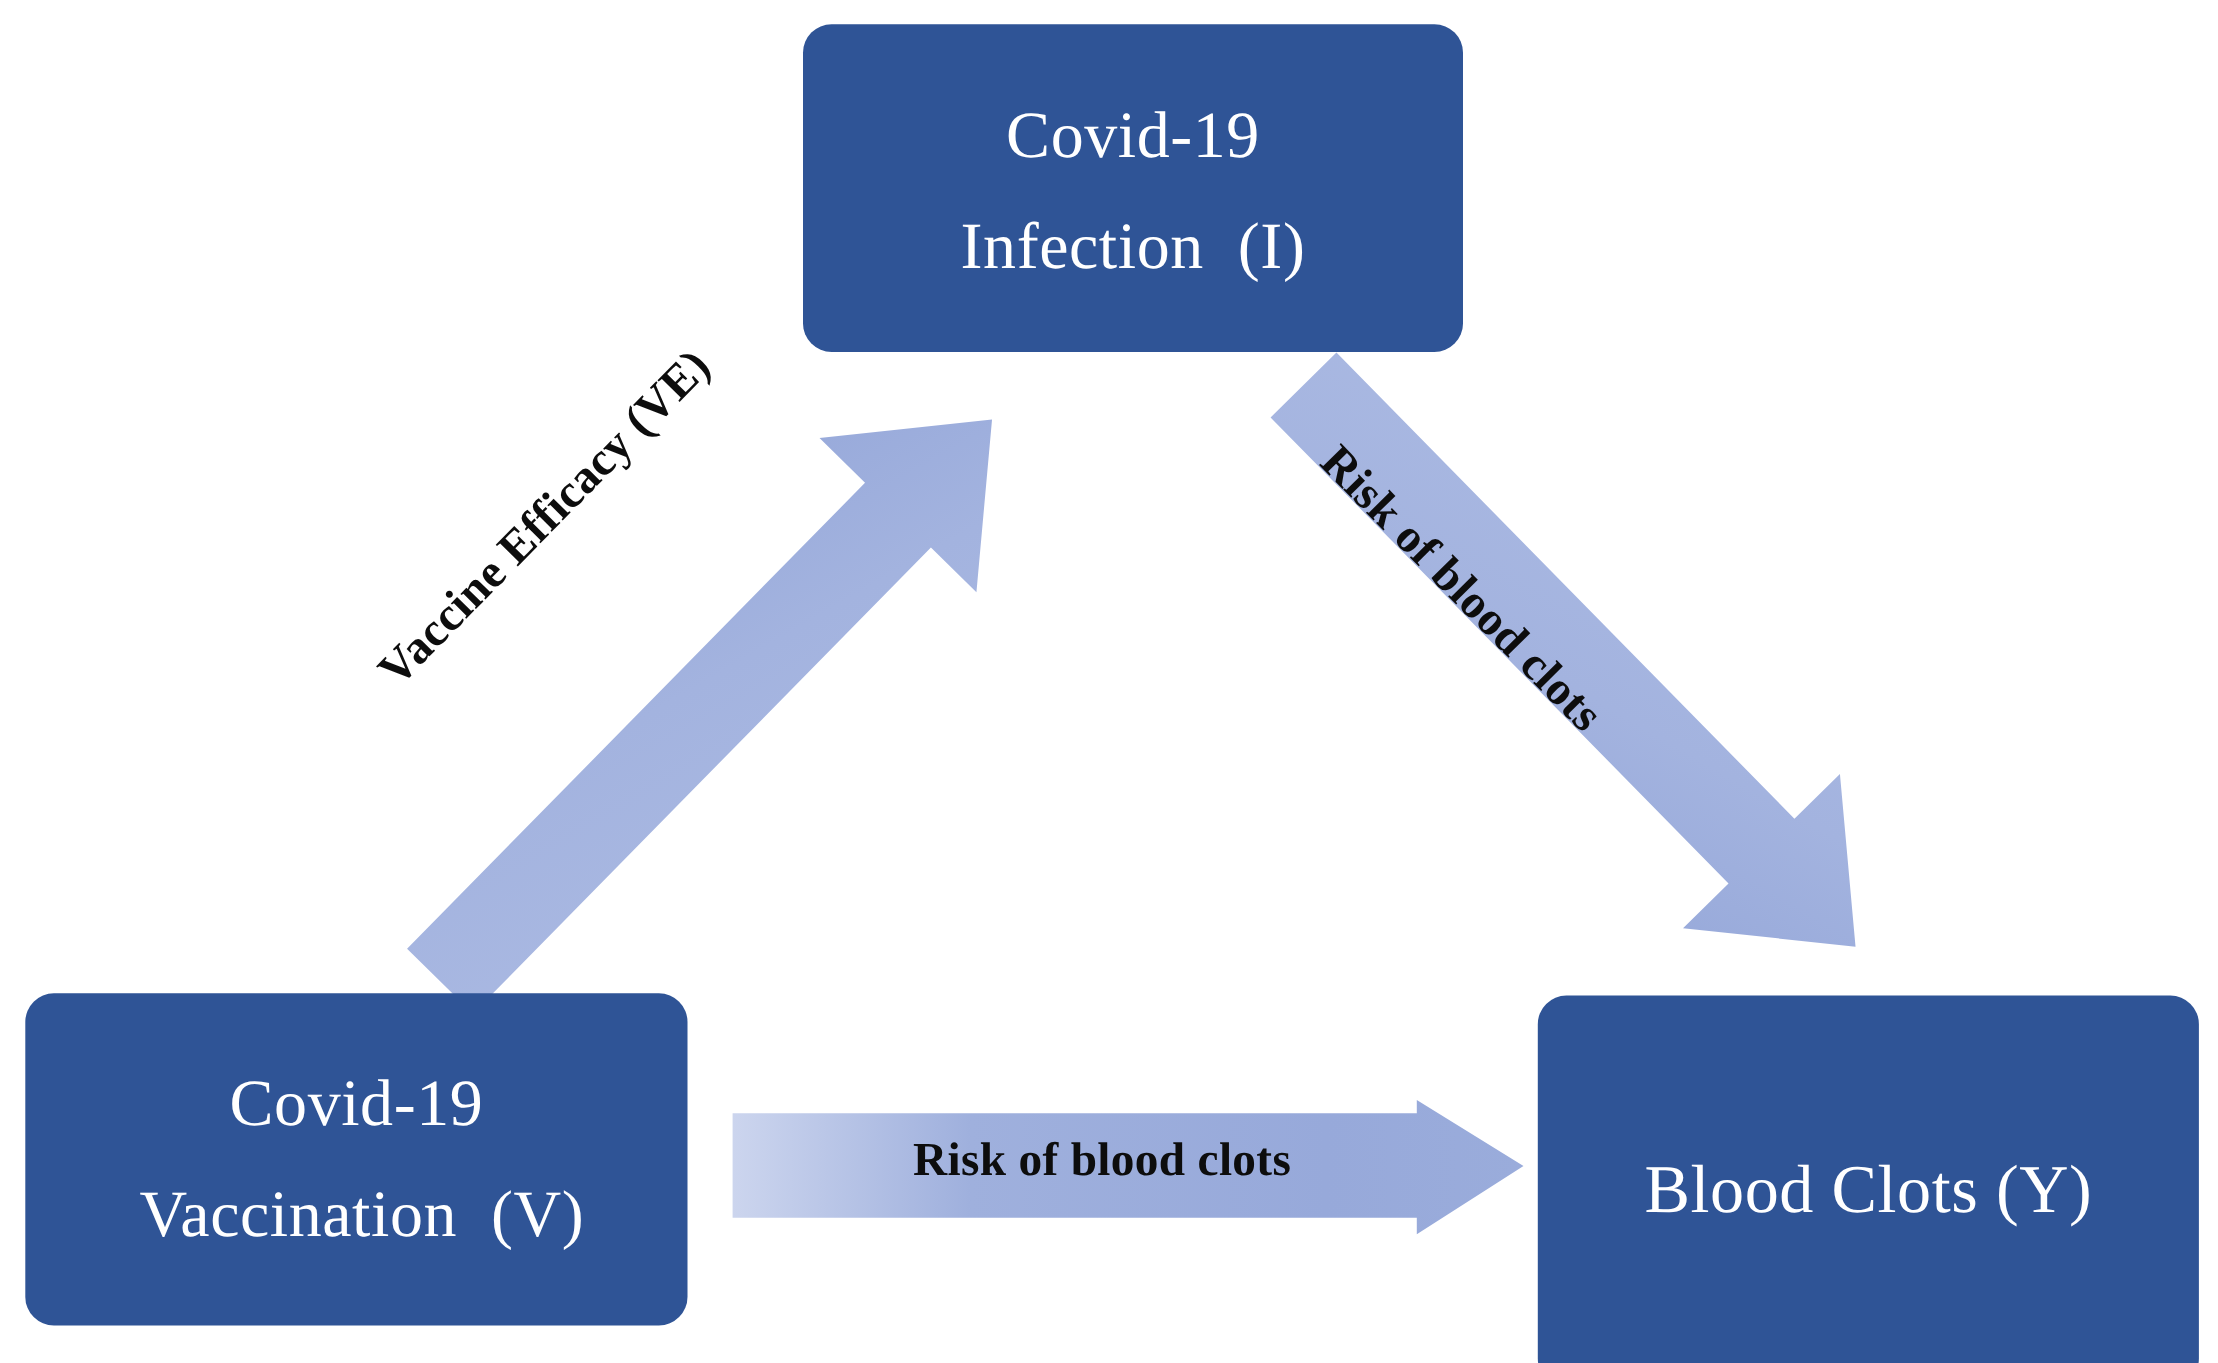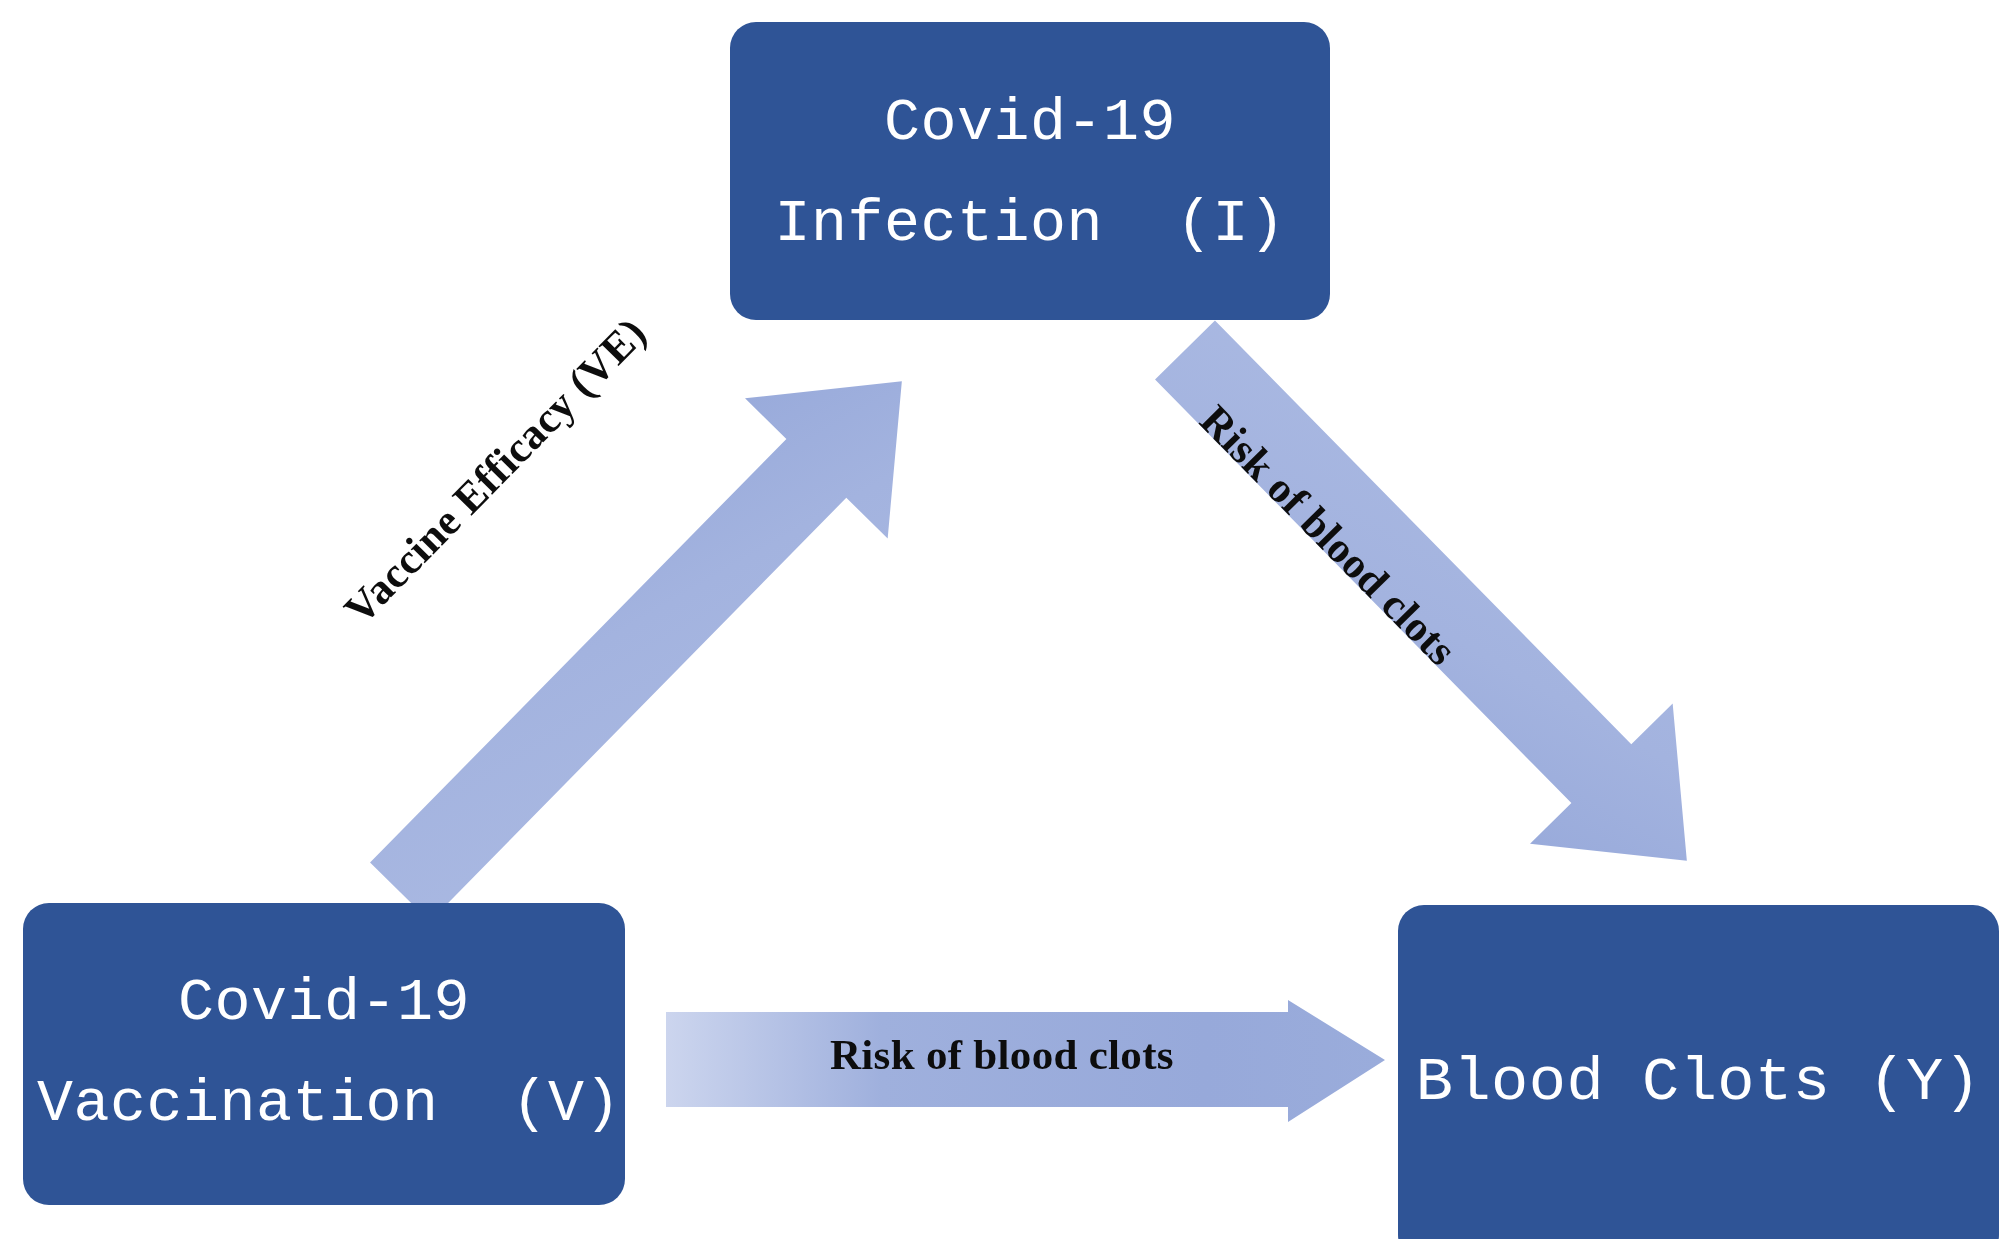--- a/index.html
+++ b/index.html
@@ -24,21 +24,20 @@
     display: flex;
     flex-direction: column;
     align-items: center;
     justify-content: center;
     color: #ffffff;
     text-align: center;
     line-height: 1.38;
     letter-spacing: 0.5px;
     box-sizing: border-box;
     z-index: 5;
-    font-family: Liberation Mono, monospace;
   }
   .node .line {
     display: block;
     white-space: pre;
   }
 
   #node-infection {
     left: 730px;
     top: 22px;
     width: 600px;

